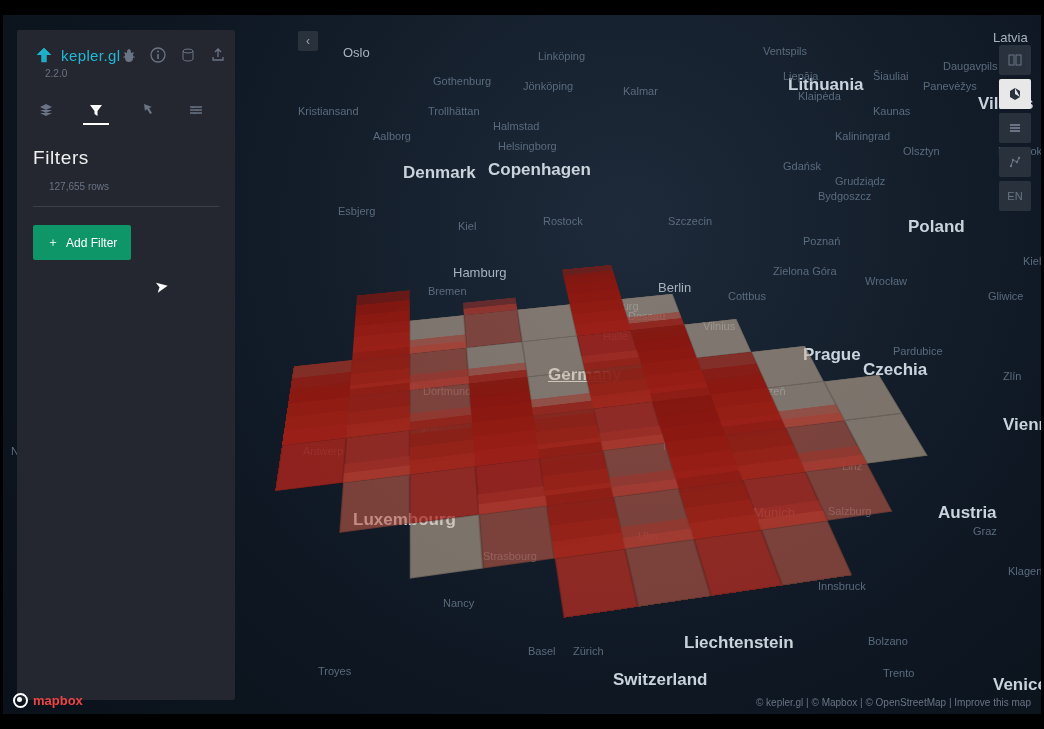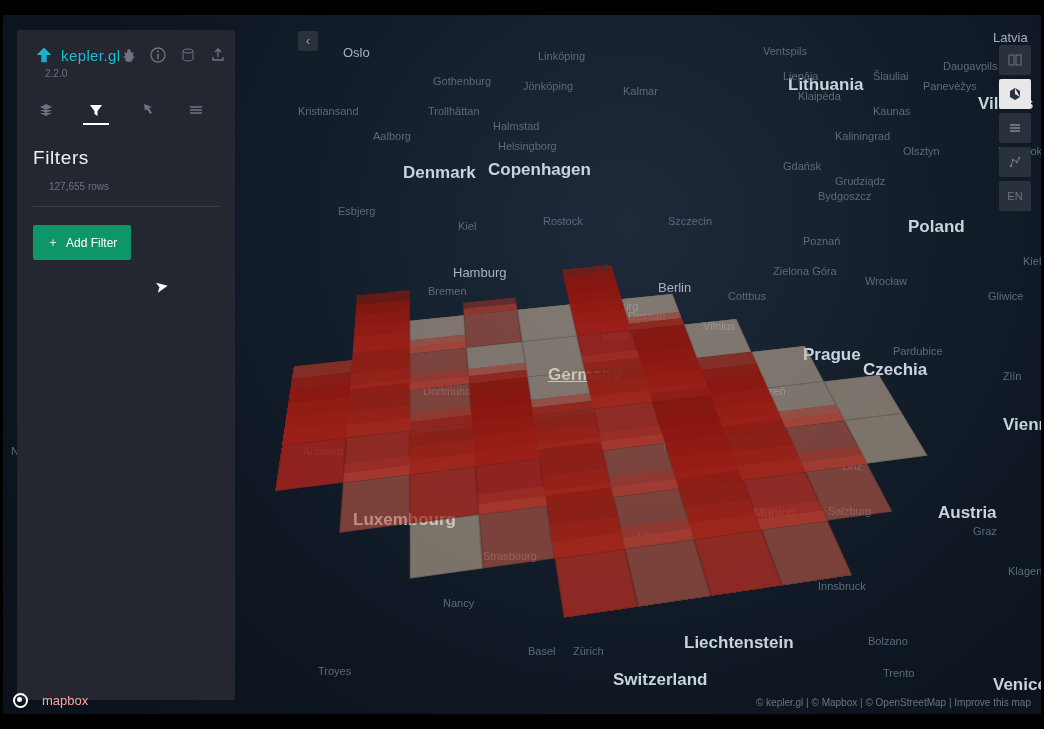--- a/index.html
+++ b/index.html
@@ -49,21 +49,21 @@
   .collapse-btn { position: absolute; left: 295px; top: 16px; width: 20px; height: 20px; background: #29323c; color: #a0a7b4; display: flex; align-items: center; justify-content: center; cursor: pointer; border-radius: 2px; font-size: 12px; }
 
   
   .right-toolbar { position: absolute; right: 10px; top: 30px; width: 32px; display: flex; flex-direction: column; gap: 4px; }
   .rt-btn { width: 32px; height: 30px; background: #29323c; color: #6a7485; display: flex; align-items: center; justify-content: center; cursor: pointer; border-radius: 2px; font-size: 11px; }
   .rt-btn.active { background: #e8e8e8; color: #29323c; }
 
   
   .attrib { position: absolute; right: 10px; bottom: 6px; font-size: 10px; color: #6a7485; }
   .attrib a { color: #6a7485; text-decoration: none; }
-  .mapbox-logo { position: absolute; left: 10px; bottom: 6px; color: #fca5a5; font-size: 13px; display: flex; align-items: center; gap: 14px; font-weight: 400; }
+  .mapbox-logo { position: absolute; left: 10px; bottom: 6px; color: #ef4444; font-size: 13px; display: flex; align-items: center; gap: 5px; font-weight: 700; }
   .mapbox-logo .ring { width: 15px; height: 15px; border: 2px solid #fff; border-radius: 50%; position: relative; }
   .mapbox-logo .ring::after { content: ""; position: absolute; width: 5px; height: 5px; background: #fff; border-radius: 50%; top: 2px; left: 2px; }
 
   
   .fake-cursor { position: absolute; left: 152px; top: 262px; color: #fff; font-size: 16px; transform: rotate(-10deg); pointer-events: none; }
 </style>
 </head>
 <body>
 
 <div class="stage">

